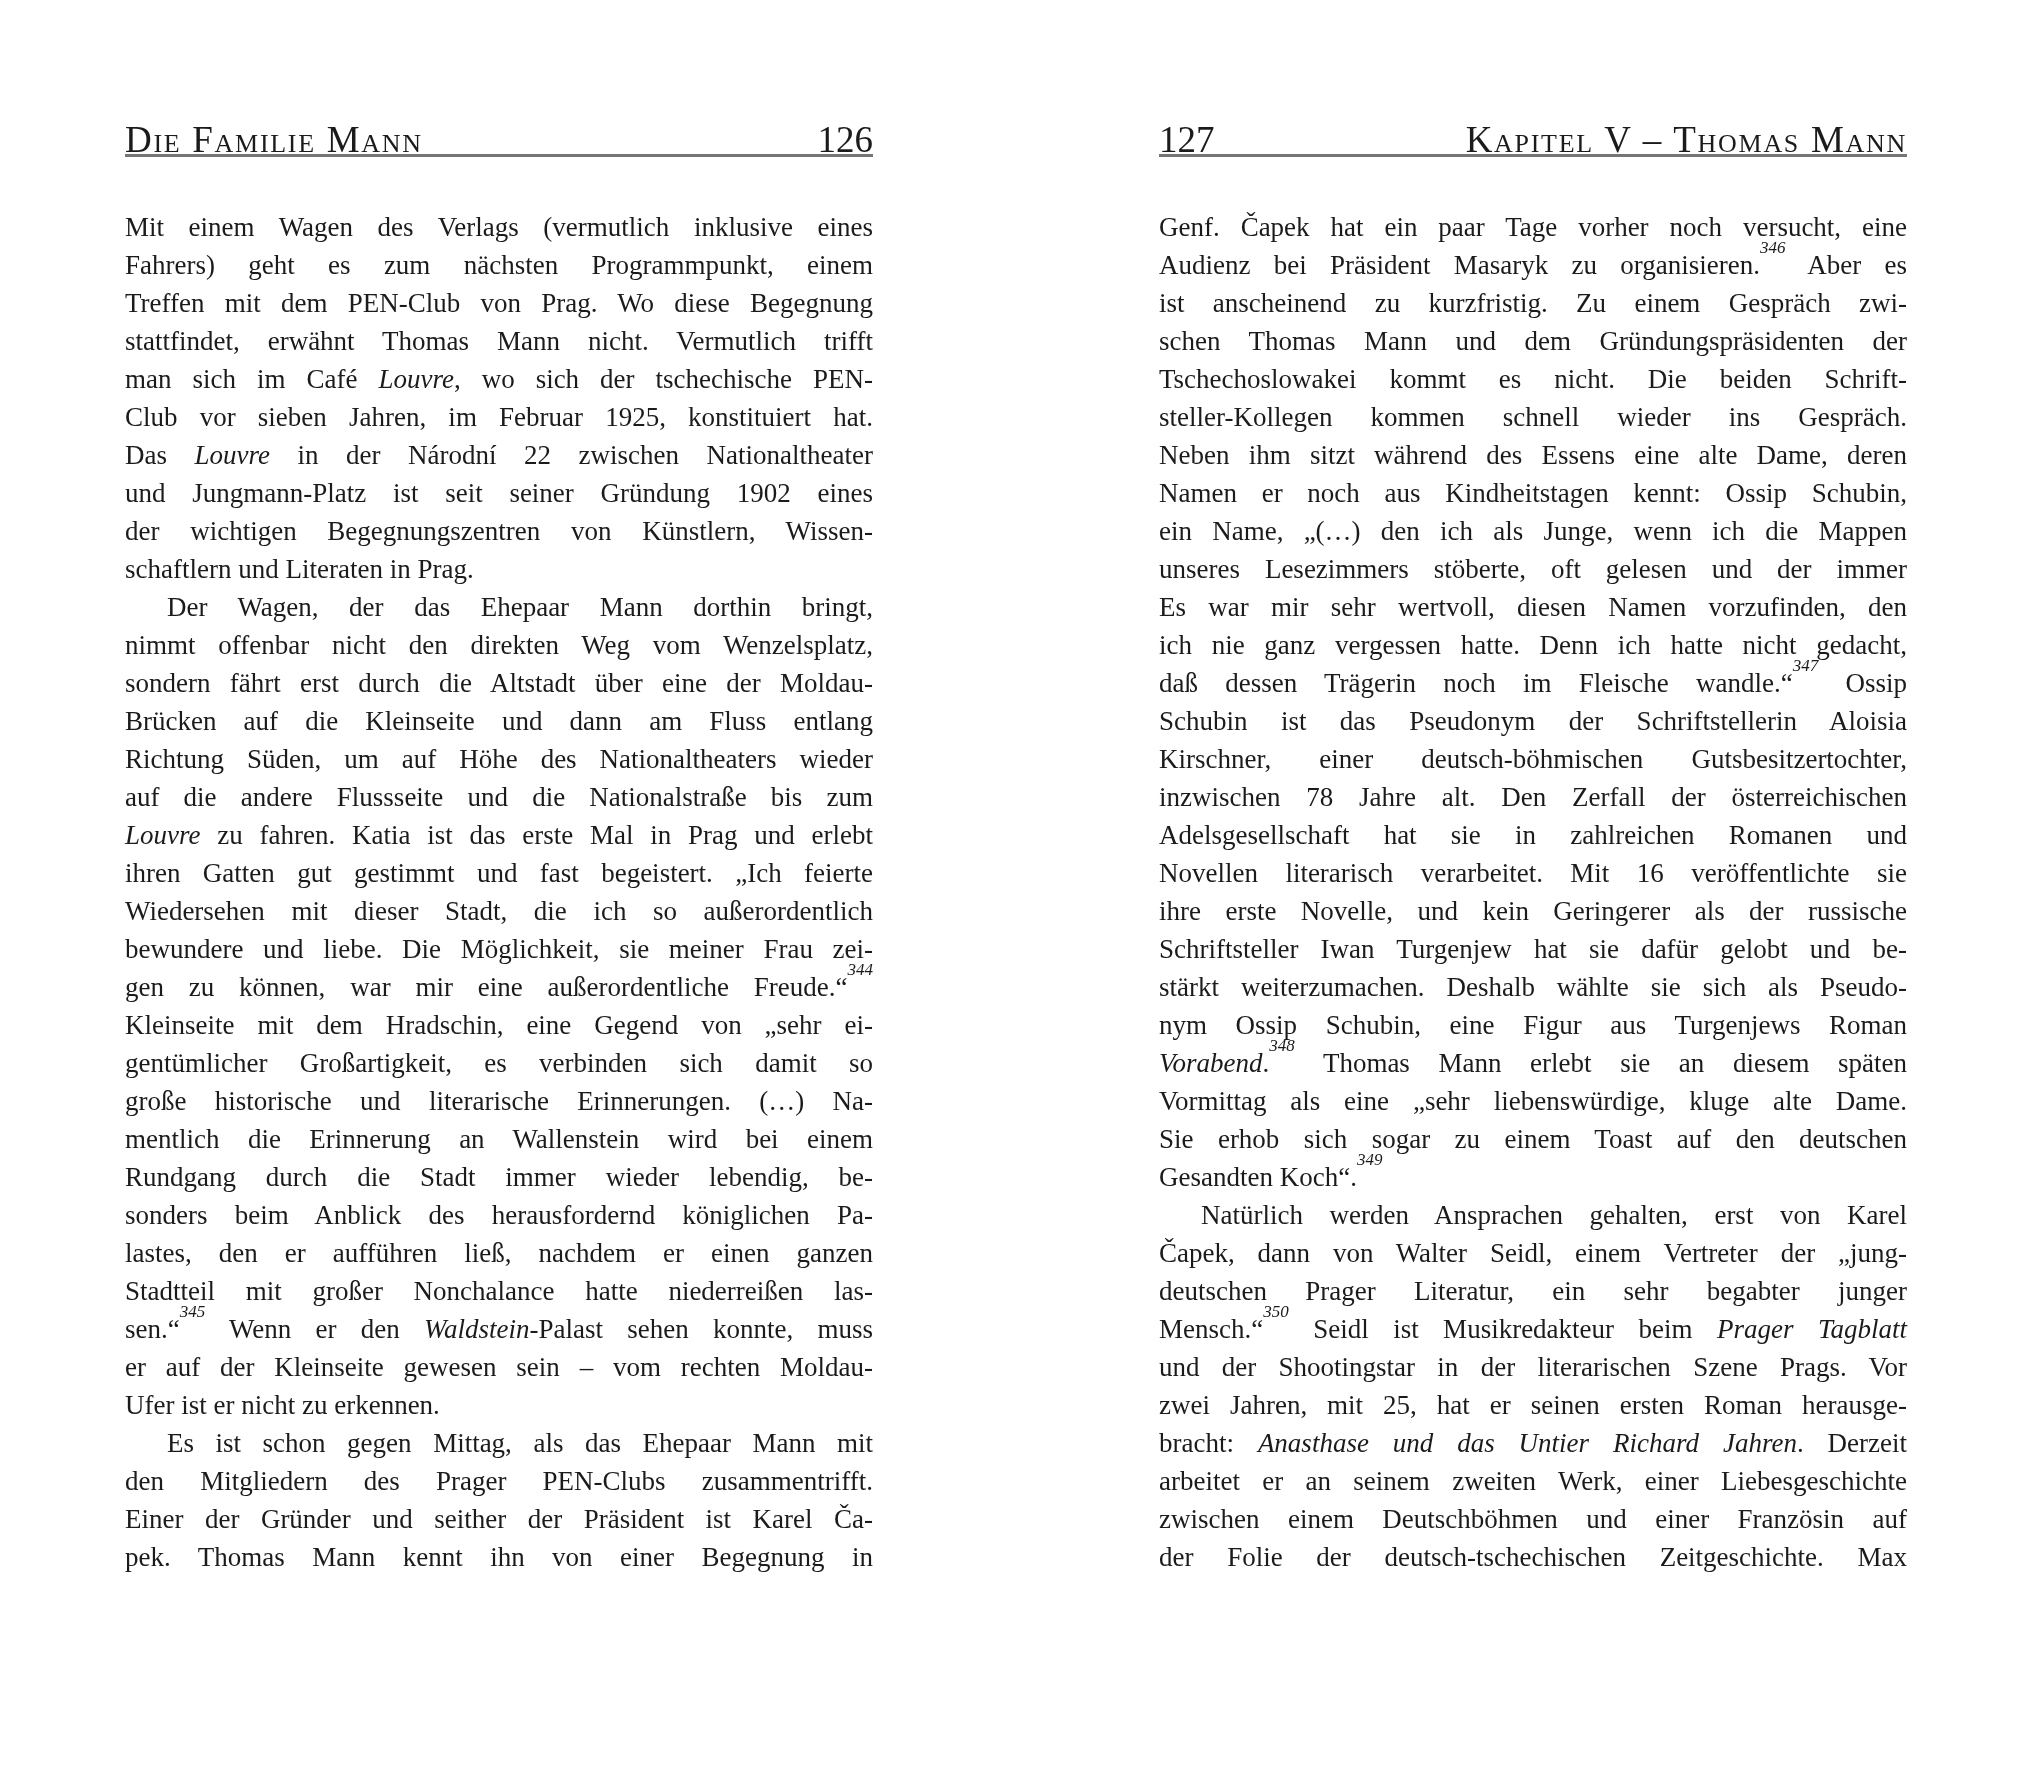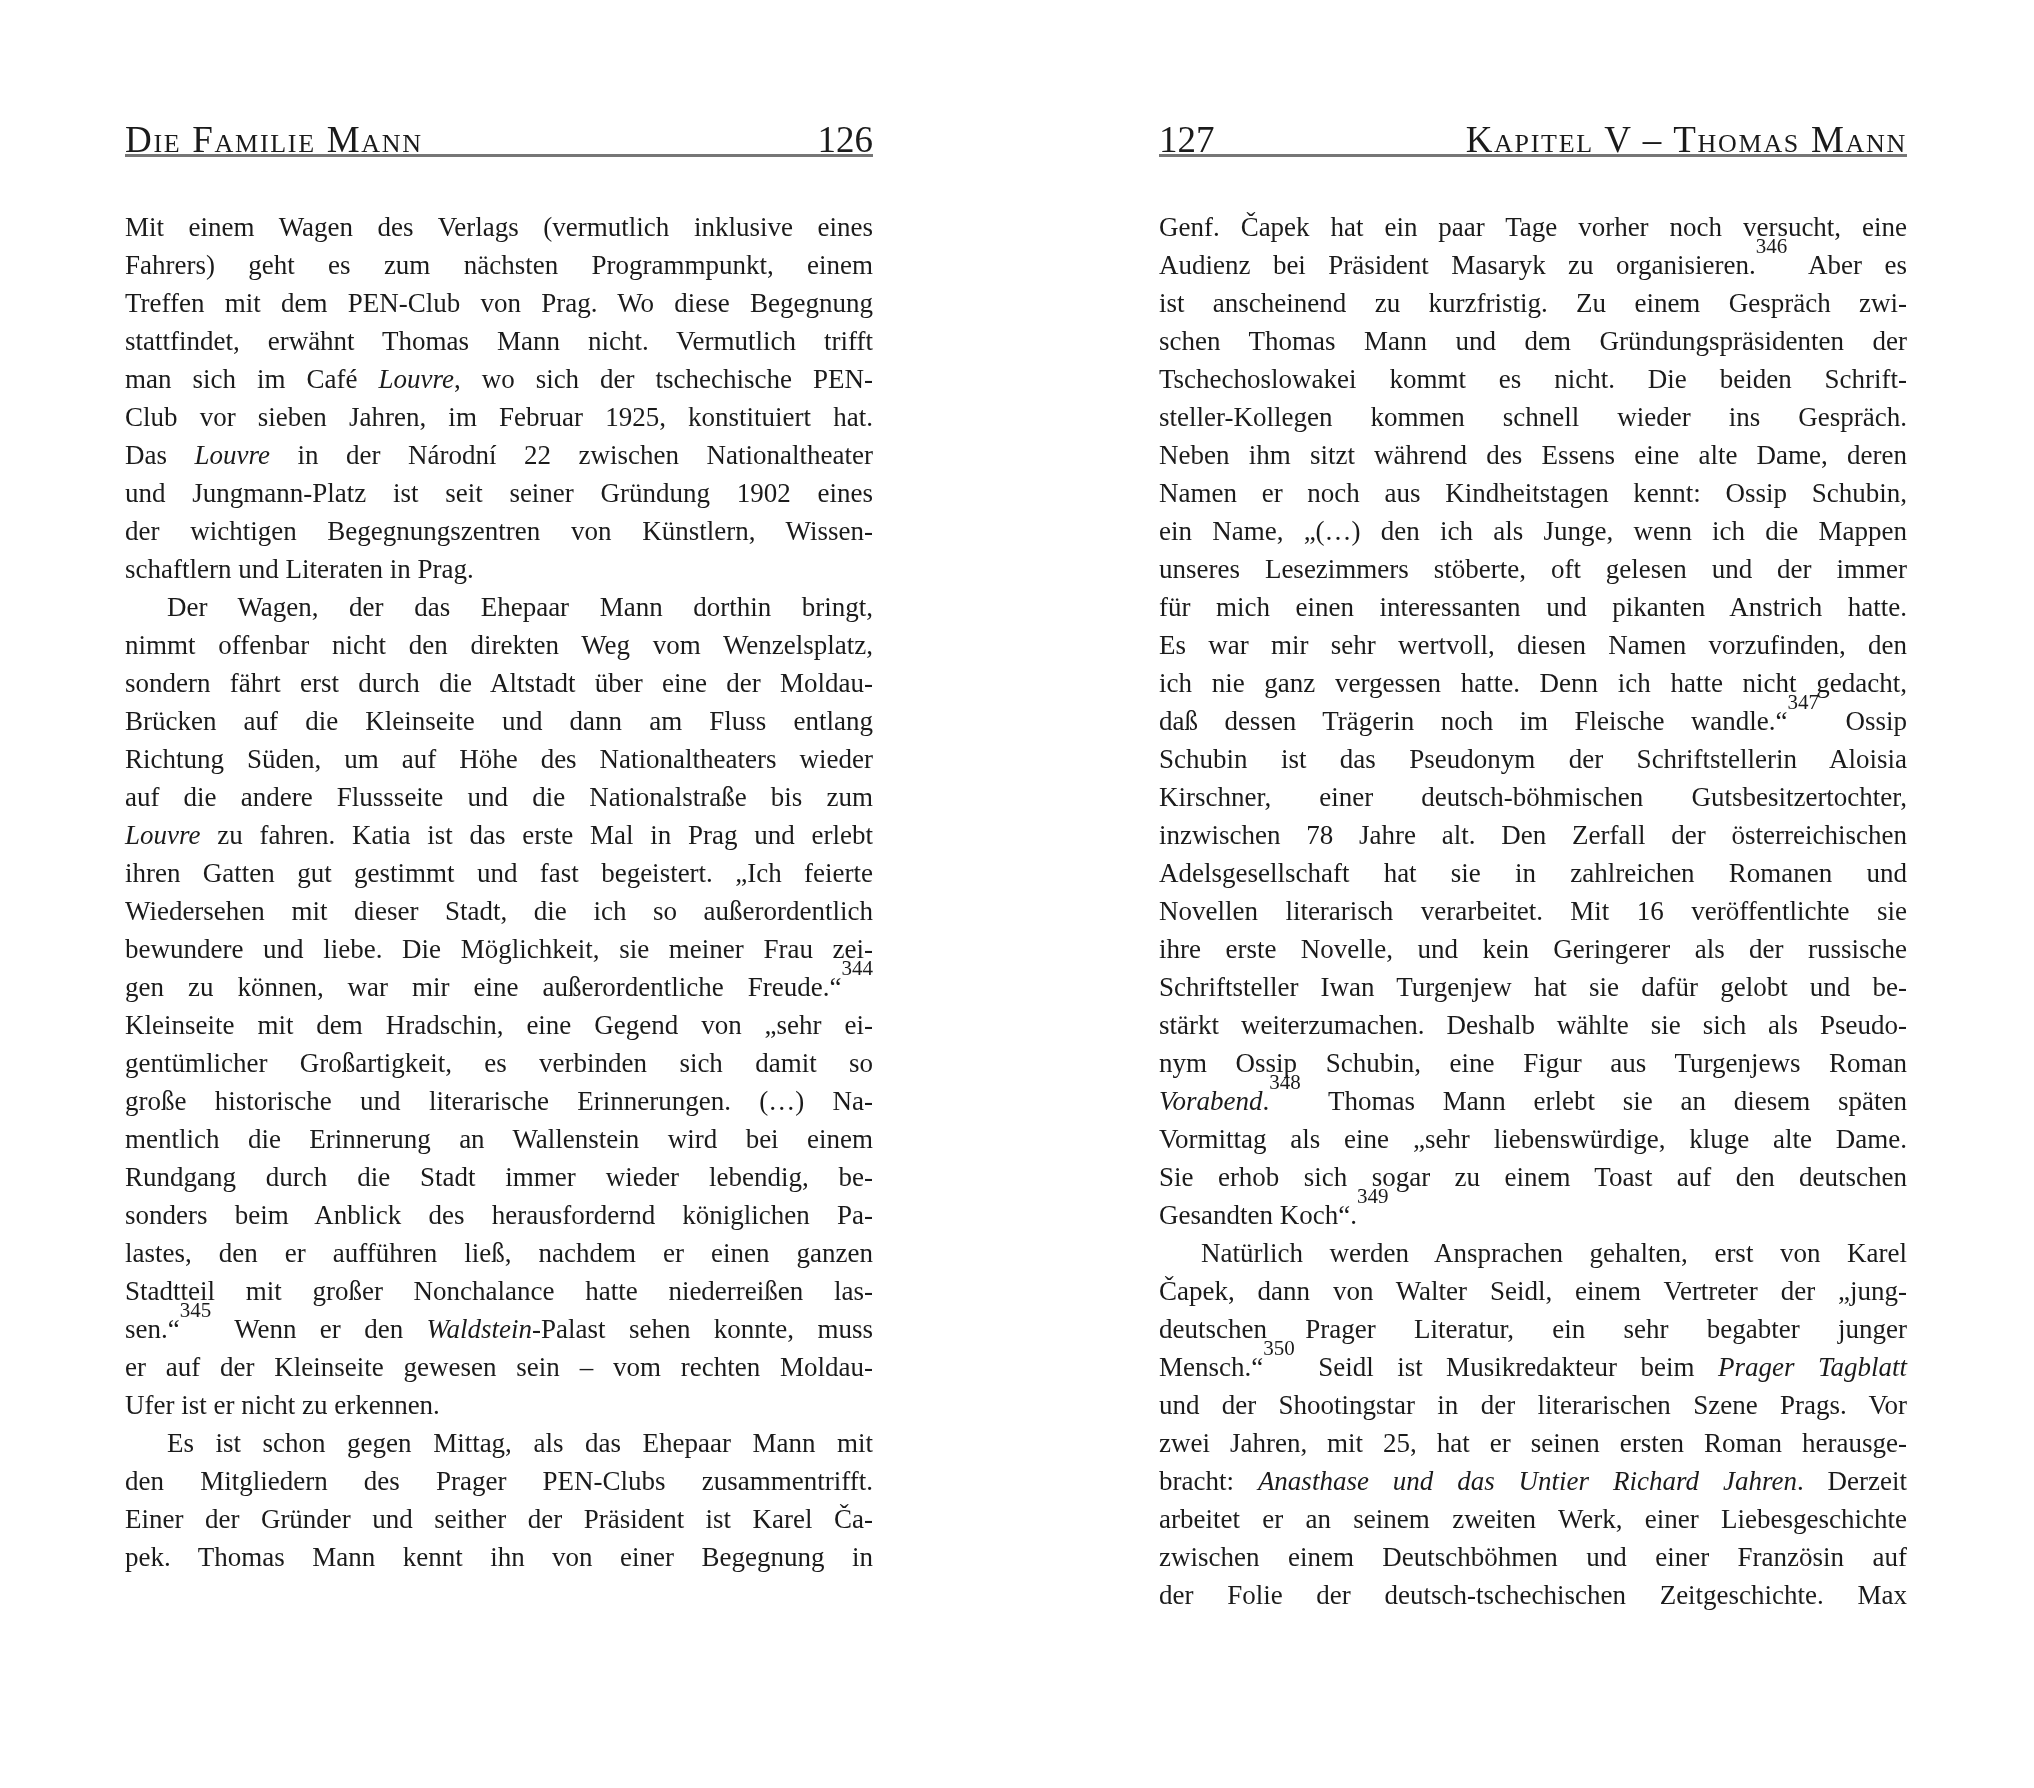--- a/index.html
+++ b/index.html
@@ -53,25 +53,26 @@
   .line{
     line-height:38px;
     text-align:justify;
     text-align-last:justify;
     white-space:normal;
   }
   .line.para-end{text-align-last:left;}
   .line.indent{text-indent:42px;}
   .line em{font-style:italic;}
   .line sup{
-    font-size:21px;
+    font-size:17px;
     line-height:0;
     position:relative;
     top:-11px;
     letter-spacing:0;
+    font-style:italic;
   }
 </style>
 </head>
 <body>
 
 <div class="canvas">
 
   <div class="page left">
     <div class="pagehead">
       <span class="head-title">Die Familie Mann</span>
@@ -135,21 +136,20 @@
           <div class="line">Genf. Čapek hat ein paar Tage vorher noch versucht, eine</div>
           <div class="line">Audienz bei Präsident Masaryk zu organisieren.<sup>346</sup> Aber es</div>
           <div class="line">ist anscheinend zu kurzfristig. Zu einem Gespräch zwi-</div>
           <div class="line">schen Thomas Mann und dem Gründungspräsidenten der</div>
           <div class="line">Tschechoslowakei kommt es nicht. Die beiden Schrift-</div>
           <div class="line">steller-Kollegen kommen schnell wieder ins Gespräch.</div>
           <div class="line">Neben ihm sitzt während des Essens eine alte Dame, deren</div>
           <div class="line">Namen er noch aus Kindheitstagen kennt: Ossip Schubin,</div>
           <div class="line">ein Name, „(…) den ich als Junge, wenn ich die Mappen</div>
           <div class="line">unseres Lesezimmers stöberte, oft gelesen und der immer</div>
-          <div class="line">für mich einen interessanten und pikanten Anstrich hatte.</div>
           <div class="line">Es war mir sehr wertvoll, diesen Namen vorzufinden, den</div>
           <div class="line">ich nie ganz vergessen hatte. Denn ich hatte nicht gedacht,</div>
           <div class="line">daß dessen Trägerin noch im Fleische wandle.“<sup>347</sup> Ossip</div>
           <div class="line">Schubin ist das Pseudonym der Schriftstellerin Aloisia</div>
           <div class="line">Kirschner, einer deutsch-böhmischen Gutsbesitzertochter,</div>
           <div class="line">inzwischen 78 Jahre alt. Den Zerfall der österreichischen</div>
           <div class="line">Adelsgesellschaft hat sie in zahlreichen Romanen und</div>
           <div class="line">Novellen literarisch verarbeitet. Mit 16 veröffentlichte sie</div>
           <div class="line">ihre erste Novelle, und kein Geringerer als der russische</div>
           <div class="line">Schriftsteller Iwan Turgenjew hat sie dafür gelobt und be-</div>

